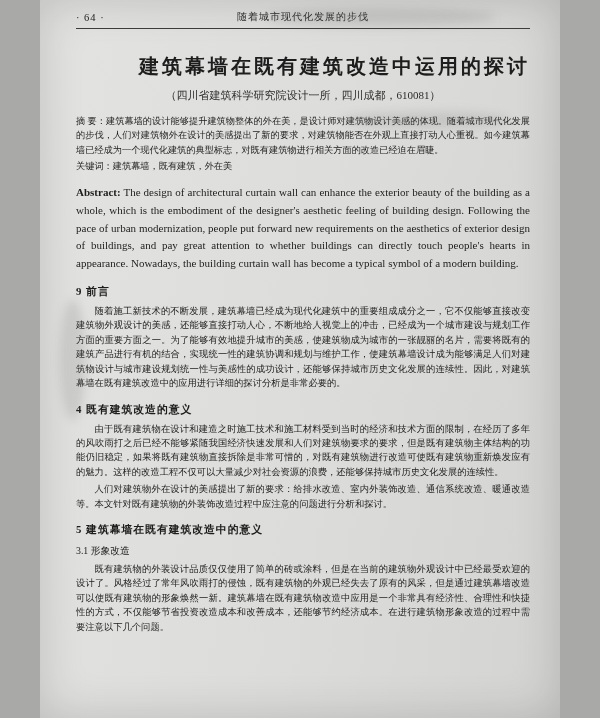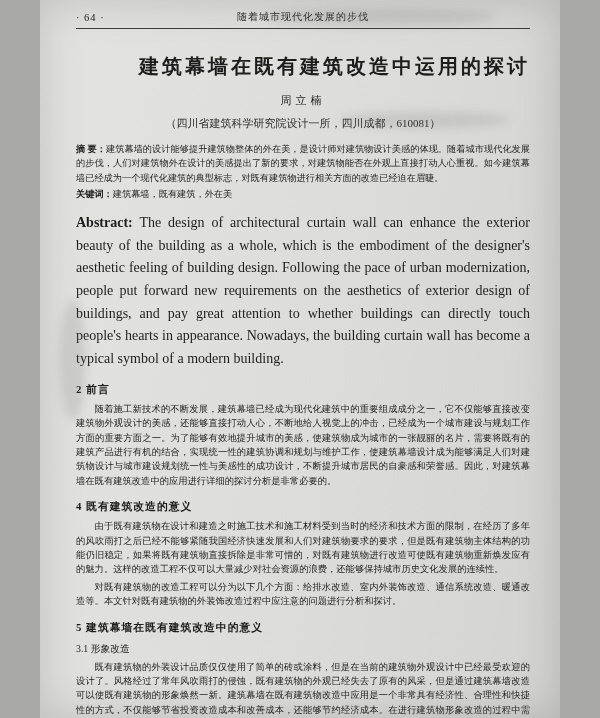--- a/index.html
+++ b/index.html
@@ -59,25 +59,25 @@
     font-size:11px;
     color:#2b2b2b;
   }
   p{margin:0;}
   .blk{
     margin-top:11px;
     font-size:9.2px;
     line-height:1.55;
     text-align:justify;
   }
-  .blk b{font-weight:700;}
+  .blk b{font-weight:400;}
   .kw{margin-top:2px;}
   .abs-en{
     margin-top:11px;
-    font-size:14px;
+    font-size:11px;
     line-height:1.62;
     text-align:justify;
   }
   h2.sec{
     margin:12px 0 5px 0;
     font-size:10.8px;
     font-weight:700;
     letter-spacing:1px;
   }
   h3.subsec{
@@ -105,38 +105,37 @@
 
   <div class="hdr">
     <span class="pn">· 64 ·</span>
     <span class="jt">随着城市现代化发展的步伐</span>
     <span class="sp"></span>
   </div>
   <hr class="rule">
 
   <h1 class="title">建筑幕墙在既有建筑改造中运用的探讨</h1>
 
-  <div class="author">周立楠</div>
 
   <div class="affil">（四川省建筑科学研究院设计一所，四川成都，610081）</div>
 
   <p class="blk"><b>摘  要：</b><span>建筑幕墙的设计能够提升建筑物整体的外在美，是设计师对建筑物设计美感的体现。随着城市现代化发展的步伐，人们对建筑物外在设计的美感提出了新的要求，对建筑物能否在外观上直接打动人心重视。如今建筑幕墙已经成为一个现代化建筑的典型标志，对既有建筑物进行相关方面的改造已经迫在眉睫。</span></p>
 
   <p class="blk kw"><b>关键词：</b><span>建筑幕墙，既有建筑，外在美</span></p>
 
   <p class="abs-en"><b>Abstract:</b><span> The design of architectural curtain wall can enhance the exterior beauty of the building as a whole, which is the embodiment of the designer's aesthetic feeling of building design. Following the pace of urban modernization, people put forward new requirements on the aesthetics of exterior design of buildings, and pay great attention to whether buildings can directly touch people's hearts in appearance. Nowadays, the building curtain wall has become a typical symbol of a modern building.</span></p>
 
   <main>
 
-    <h2 class="sec">2  前言</h2>
-    <p class="body-p">随着施工新技术的不断发展，建筑幕墙已经成为现代化建筑中的重要组成成分之一，它不仅能够直接改变建筑物外观设计的美感，还能够直接打动人心，不断地给人视觉上的冲击，已经成为一个城市建设与规划工作方面的重要方面之一。为了能够有效地提升城市的美感，使建筑物成为城市的一张靓丽的名片，需要将既有的建筑产品进行有机的结合，实现统一性的建筑协调和规划与维护工作，使建筑幕墙设计成为能够满足人们对建筑物设计与城市建设规划统一性与美感性的成功设计，不断提升城市居民的自豪感和荣誉感。因此，对建筑幕墙在既有建筑改造中的应用进行详细的探讨分析是非常必要的。</p>
+    <h2 class="sec">9  前言</h2>
+    <p class="body-p">随着施工新技术的不断发展，建筑幕墙已经成为现代化建筑中的重要组成成分之一，它不仅能够直接改变建筑物外观设计的美感，还能够直接打动人心，不断地给人视觉上的冲击，已经成为一个城市建设与规划工作方面的重要方面之一。为了能够有效地提升城市的美感，使建筑物成为城市的一张靓丽的名片，需要将既有的建筑产品进行有机的结合，实现统一性的建筑协调和规划与维护工作，使建筑幕墙设计成为能够满足人们对建筑物设计与城市建设规划统一性与美感性的成功设计，还能够保持城市历史文化发展的连续性。因此，对建筑幕墙在既有建筑改造中的应用进行详细的探讨分析是非常必要的。</p>
 
     <h2 class="sec">4  既有建筑改造的意义</h2>
     <p class="body-p">由于既有建筑物在设计和建造之时施工技术和施工材料受到当时的经济和技术方面的限制，在经历了多年的风吹雨打之后已经不能够紧随我国经济快速发展和人们对建筑物要求的要求，但是既有建筑物主体结构的功能仍旧稳定，如果将既有建筑物直接拆除是非常可惜的，对既有建筑物进行改造可使既有建筑物重新焕发应有的魅力。这样的改造工程不仅可以大量减少对社会资源的浪费，还能够保持城市历史文化发展的连续性。</p>
-    <p class="body-p">对既有建筑物的改造工程可以分为以下几个方面：给排水改造、室内外装饰改造、通信系统改造、暖通改造等。本文针对既有建筑物的外装饰改造过程中应注意的问题进行分析和探讨。</p>
+    <p class="body-p">人们对建筑物外在设计的美感提出了新的要求：给排水改造、室内外装饰改造、通信系统改造、暖通改造等。本文针对既有建筑物的外装饰改造过程中应注意的问题进行分析和探讨。</p>
 
     <h2 class="sec">5  建筑幕墙在既有建筑改造中的意义</h2>
 
     <h3 class="subsec">3.1  形象改造</h3>
     <p class="body-p">既有建筑物的外装设计品质仅仅使用了简单的砖或涂料，但是在当前的建筑物外观设计中已经最受欢迎的设计了。风格经过了常年风吹雨打的侵蚀，既有建筑物的外观已经失去了原有的风采，但是通过建筑幕墙改造可以使既有建筑物的形象焕然一新。建筑幕墙在既有建筑物改造中应用是一个非常具有经济性、合理性和快捷性的方式，不仅能够节省投资改造成本和改善成本，还能够节约经济成本。在进行建筑物形象改造的过程中需要注意以下几个问题。</p>
 
   </main>
 
 </div>
 

